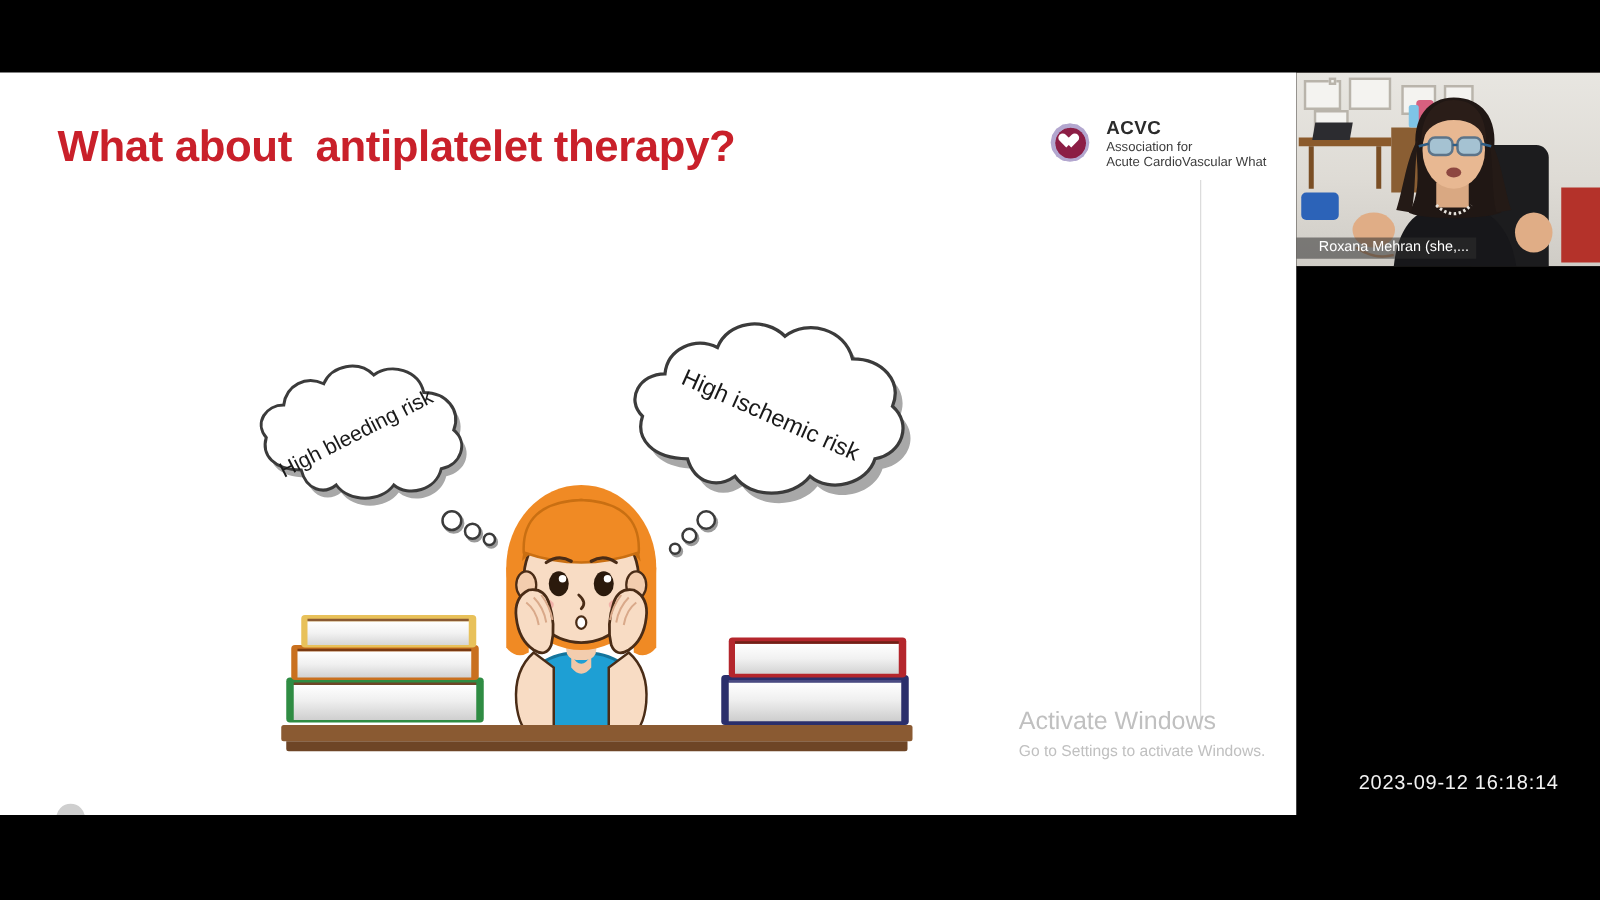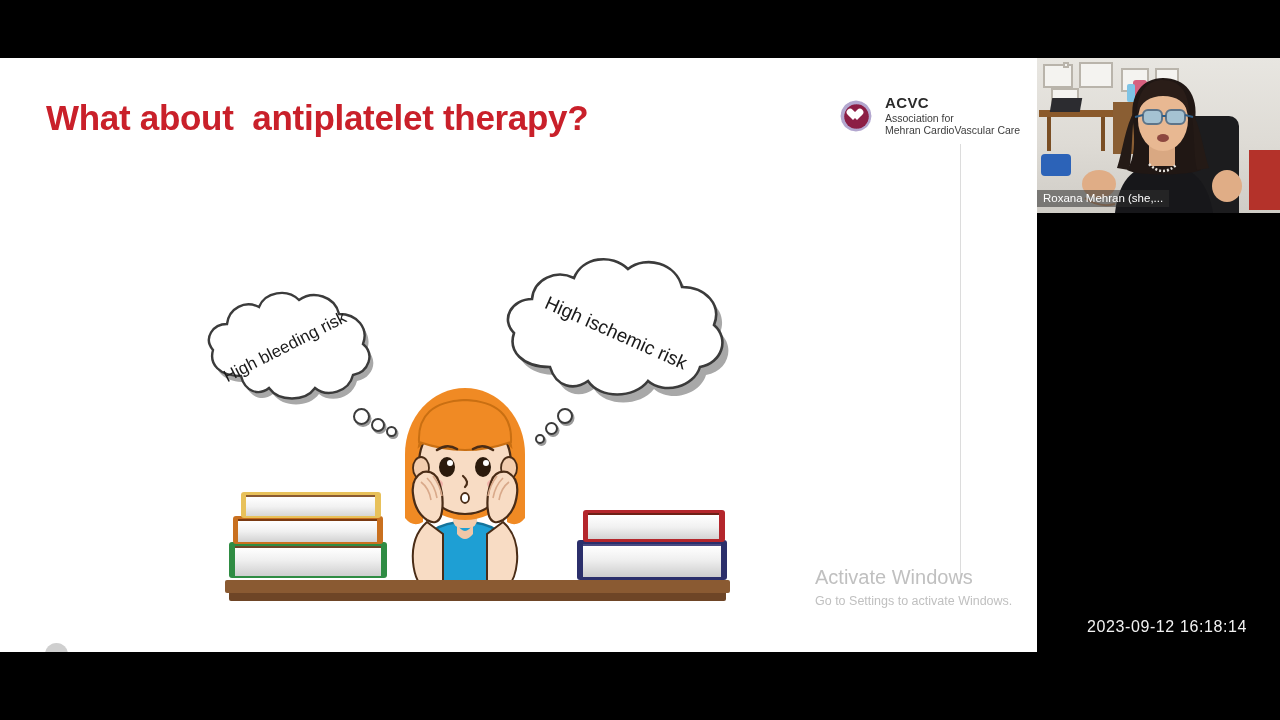--- a/index.html
+++ b/index.html
@@ -51,21 +51,21 @@
     height: 440px;
     background: #dcdcdc;
   }
 
   
   .acvc-logo {
     position: absolute;
     left: 836px;
     top: 36px;
     display: flex;
-    align-items: flex-end;
+    align-items: flex-start;
     gap: 9px;
   }
   .acvc-mark {
     width: 40px;
     height: 40px;
     position: relative;
     flex: 0 0 auto;
   }
   .acvc-petal {
     position: absolute;
@@ -222,21 +222,21 @@
   }
   .frame {
     position: absolute;
     background: #f4f3f0;
     border: 2px solid #b9b4ab;
   }
   .cam-name {
     position: absolute;
     left: 0;
     bottom: 6px;
-    padding: 2px 6px 3px 6px;
+    padding: 2px 6px 3px 18px;
     background: rgba(48,48,48,0.55);
     color: #ffffff;
     font-size: 11.5px;
     font-family: "Liberation Sans", sans-serif;
     white-space: nowrap;
     max-width: 140px;
     overflow: hidden;
   }
 
   
@@ -270,21 +270,21 @@
         <div class="acvc-petal outer" style="transform:rotate(67.5deg)"></div>
         <div class="acvc-petal inner" style="transform:rotate(0deg)"></div>
         <div class="acvc-petal inner" style="transform:rotate(22.5deg)"></div>
         <div class="acvc-petal inner" style="transform:rotate(45deg)"></div>
         <div class="acvc-petal inner" style="transform:rotate(67.5deg)"></div>
         <div class="acvc-heart"></div>
       </div>
       <div class="acvc-text">
         <div class="acvc-name">ACVC</div>
         <div class="acvc-sub">Association for</div>
-        <div class="acvc-sub">Mehran CardioVascular Care</div>
+        <div class="acvc-sub">Acute CardioVascular What</div>
       </div>
     </div>
 
     <div id="illustration">
 
       <div class="bubble" style="left:0px; top:78px; width:185px; height:130px;">
         <svg width="185" height="130" viewBox="0 0 185 130" aria-hidden="true">
           <g>
             <path d="M40 96 C18 96 8 84 12 70 C2 58 12 44 26 44 C28 28 44 20 58 27
                      C64 12 86 8 98 20 C112 10 134 16 138 34 C156 34 168 48 162 64

